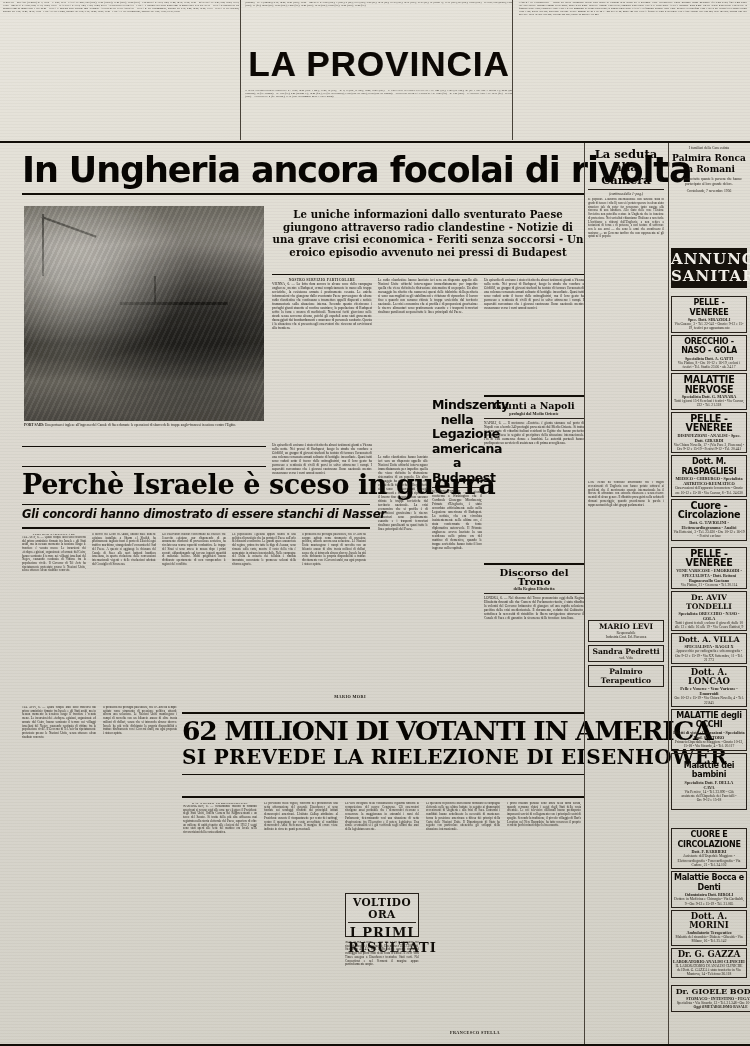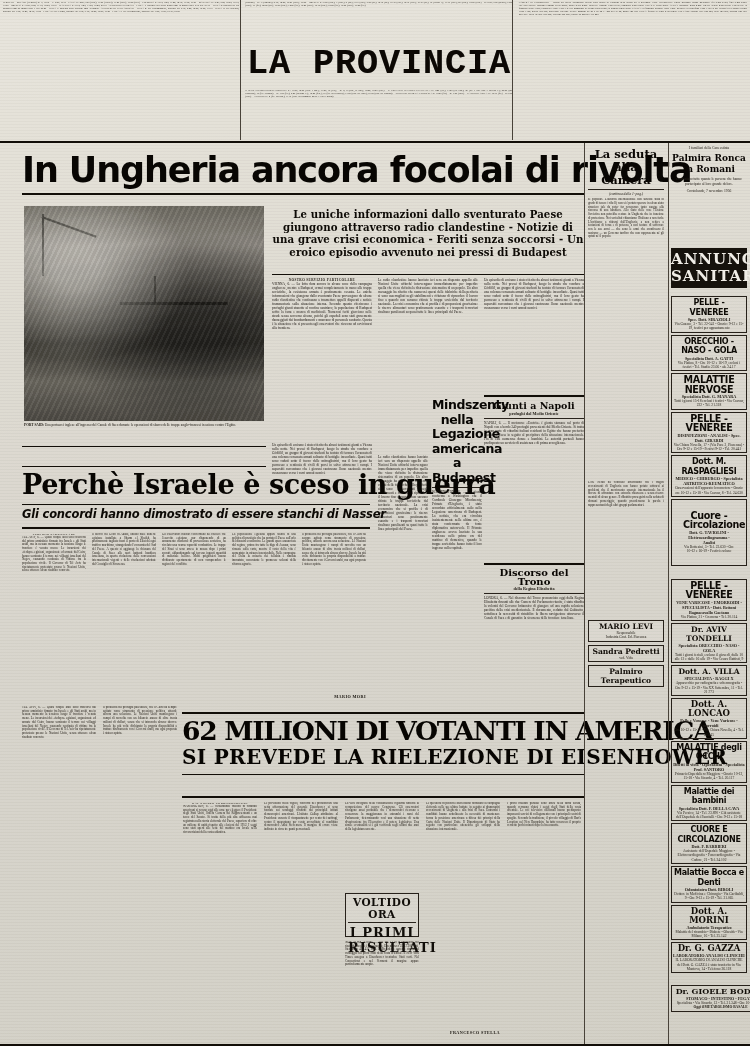--- a/index.html
+++ b/index.html
@@ -21,21 +21,21 @@
   .body-col{font-size:3.4px;line-height:4.0px;text-align:justify;color:#201b16;
     -webkit-hyphens:auto;hyphens:auto;}
   .rule{background:#16120d;}
   
   .topstrip{position:absolute;left:0;top:0;width:750px;height:140px;display:flex;}
   .tsc{padding:2px 3px;overflow:hidden;}
   .tsc.l{width:240px;}
   .tsc.m{width:272px;display:flex;flex-direction:column;align-items:center;}
   .tsc.r{width:232px;}
   .masthead{
-    font-family:Liberation Mono, monospace;
+    font-family:Liberation Sans, sans-serif;
     font-weight:bold;font-size:35px;line-height:40px;letter-spacing:1px;
     color:#100d09;margin:12px 0 6px 0;text-align:center;
     text-shadow:0.4px 0 0 rgba(0,0,0,0.5);
   }
   .vline{position:absolute;top:0;width:1px;background:#4a443c;}
   
   .hl-main{
     font-family:"DejaVu Sans", sans-serif;font-weight:bold;
     font-size:35px;line-height:40px;letter-spacing:-1.1px;
     color:#0d0b08;white-space:nowrap;
@@ -290,21 +290,21 @@
       <div class="ad-spec">DISINFEZIONI - ANALISI - Spec. Dott. GIRARDI</div>
       <div class="ad-line">Via Chiara Novella, 17 - (Via Pace 2, Piacenza) - Ore 9-12 e 15-19 - Festivi 9-12 - Tel. 20.441</div>
     </div>
 
     <div class="boxed" style="padding:1px;margin-bottom:2px;">
       <div class="ad-hl">Dott. M. RASPAGLIESI</div>
       <div class="ad-spec">MEDICO - CHIRURGO - Specialista ARTRITICO-REUMATICO</div>
       <div class="ad-line">Osservazioni dell'apparato locomotore - Orario ore 10-12 e 15-18 - Via Cavour, 8 - Tel. 24.630</div>
     </div>
 
-    <div class="boxed" style="padding:11px;margin-bottom:13px;">
+    <div class="boxed" style="padding:1px;margin-bottom:6px;">
       <div class="ad-hl big">Cuore - Circolazione</div>
       <div class="ad-spec">Dott. G. TAVIOLINI - Elettrocardiogramma - Analisi</div>
       <div class="ad-line">Via Bottesini, 3 - Tel. 23.630 - Ore 10-12 e 16-19 - Festivi escluso</div>
     </div>
 
     <div class="boxed" style="padding:1px;margin-bottom:2px;">
       <div class="ad-hl big">PELLE - VENEREE</div>
       <div class="ad-spec">VENE VARICOSE - EMORROIDI - SPECIALISTA - Dott. Bettoni Bagnacavallo Gaetano</div>
       <div class="ad-line">Via Platina, 21 - Cremona - Tel. 20.114</div>
     </div>
@@ -326,21 +326,21 @@
       <div class="ad-spec">Pelle e Veneree - Vene Varicose - Emorroidi</div>
       <div class="ad-line">Ore 10-12 e 15-19 - Via Chiara Novella, 4 - Tel. 22.845</div>
     </div>
 
     <div class="boxed" style="padding:1px;margin-bottom:2px;">
       <div class="ad-hl">MALATTIE degli OCCHI</div>
       <div class="ad-spec">Difetti di vista - Operazioni - Specialista Prof. SANTORO</div>
       <div class="ad-line">Primario Ospedaliero Maggiore - Orario 10-12, 15-18 - Via Sicardo, 4 - Tel. 20.117</div>
     </div>
 
-    <div class="boxed" style="padding:1px;margin-bottom:2px;">
+    <div class="boxed" style="padding:7px;margin-bottom:18px;">
       <div class="ad-hl">Malattie dei bambini</div>
       <div class="ad-spec">Specialista Dott. F. DELLA CAVA</div>
       <div class="ad-line">Via Persico, 14 - Tel. 23.890 - Già assistente dell'Ospedale dei Fanciulli - Ore 9-12 e 15-18</div>
     </div>
 
     <div class="boxed" style="padding:1px;margin-bottom:2px;">
       <div class="ad-hl">CUORE E CIRCOLAZIONE</div>
       <div class="ad-spec">Dott. F. BARBIERI</div>
       <div class="ad-line">Assistente dell'Ospedale Maggiore - Elettrocardiografia - Fonocardiografia - Via Cadore, 21 - Tel. 24.102</div>
     </div>

